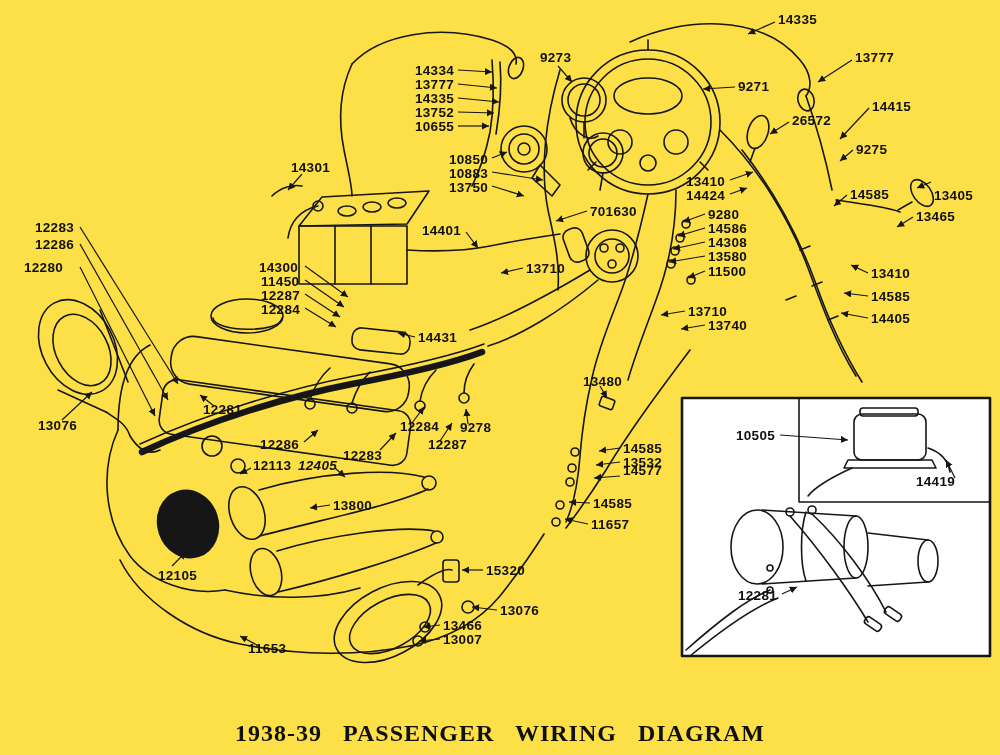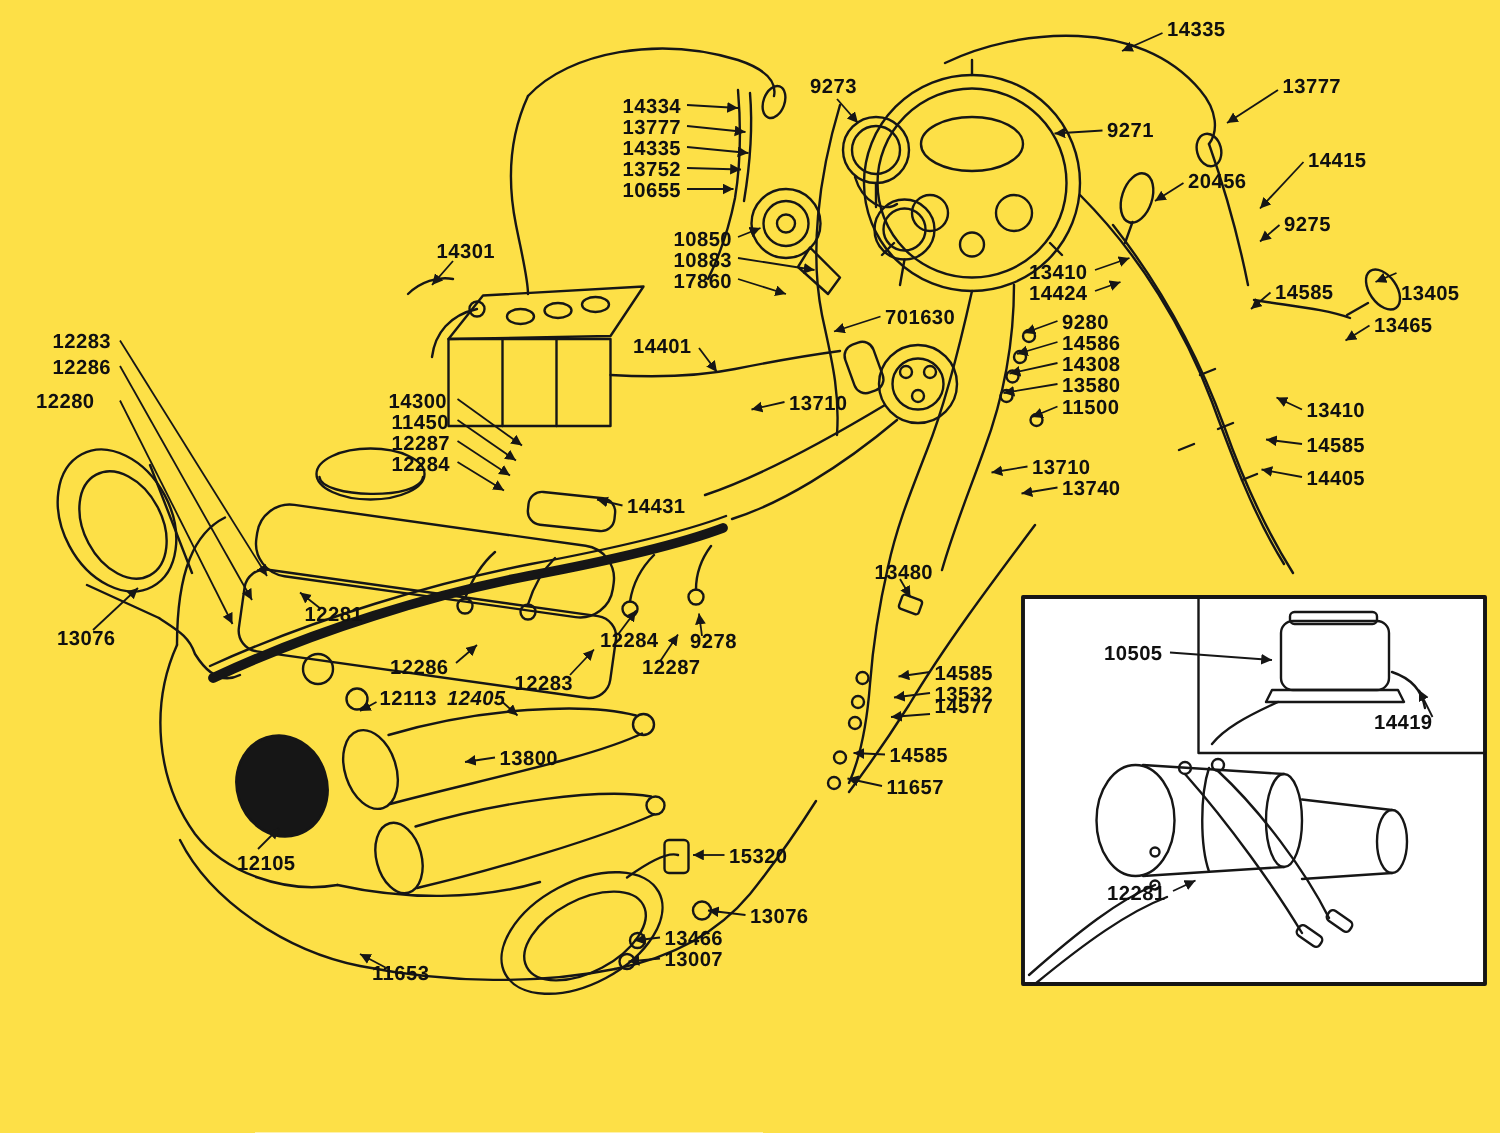--- a/index.html
+++ b/index.html
@@ -269,26 +269,26 @@
       <span class="callout" style="left: 778px; top: 12px;">14335</span>
       <span class="callout" style="left: 855px; top: 50px;">13777</span>
       <span class="callout" style="left: 540px; top: 50px;">9273</span>
       <span class="callout" style="left: 415px; top: 63px;">14334</span>
       <span class="callout" style="left: 415px; top: 77px;">13777</span>
       <span class="callout" style="left: 415px; top: 91px;">14335</span>
       <span class="callout" style="left: 415px; top: 105px;">13752</span>
       <span class="callout" style="left: 415px; top: 119px;">10655</span>
       <span class="callout" style="left: 738px; top: 79px;">9271</span>
       <span class="callout" style="left: 872px; top: 99px;">14415</span>
-      <span class="callout" style="left: 792px; top: 113px;">20456</span>
+      <span class="callout" style="left: 792px; top: 113px;">26572</span>
       <span class="callout" style="left: 856px; top: 142px;">9275</span>
       <span class="callout" style="left: 291px; top: 160px;">14301</span>
       <span class="callout" style="left: 449px; top: 152px;">10850</span>
       <span class="callout" style="left: 449px; top: 166px;">10883</span>
-      <span class="callout" style="left: 449px; top: 180px;">17860</span>
+      <span class="callout" style="left: 449px; top: 180px;">13750</span>
       <span class="callout" style="left: 934px; top: 188px;">13405</span>
       <span class="callout" style="left: 850px; top: 187px;">14585</span>
       <span class="callout" style="left: 686px; top: 174px;">13410</span>
       <span class="callout" style="left: 686px; top: 188px;">14424</span>
       <span class="callout" style="left: 916px; top: 209px;">13465</span>
       <span class="callout" style="left: 35px; top: 220px;">12283</span>
       <span class="callout" style="left: 35px; top: 237px;">12286</span>
       <span class="callout" style="left: 24px; top: 260px;">12280</span>
       <span class="callout" style="left: 590px; top: 204px;">701630</span>
       <span class="callout" style="left: 708px; top: 207px;">9280</span>
@@ -329,14 +329,15 @@
       <span class="callout" style="left: 158px; top: 568px;">12105</span>
       <span class="callout" style="left: 486px; top: 563px;">15320</span>
       <span class="callout" style="left: 738px; top: 588px;">12281</span>
       <span class="callout" style="left: 500px; top: 603px;">13076</span>
       <span class="callout" style="left: 443px; top: 618px;">13466</span>
       <span class="callout" style="left: 443px; top: 632px;">13007</span>
       <span class="callout" style="left: 248px; top: 641px;">11653</span>
     </div>
 
 
+  <div class="title">1938-39 PASSENGER WIRING DIAGRAM</div>
 
 </div>
 
 </body></html>

